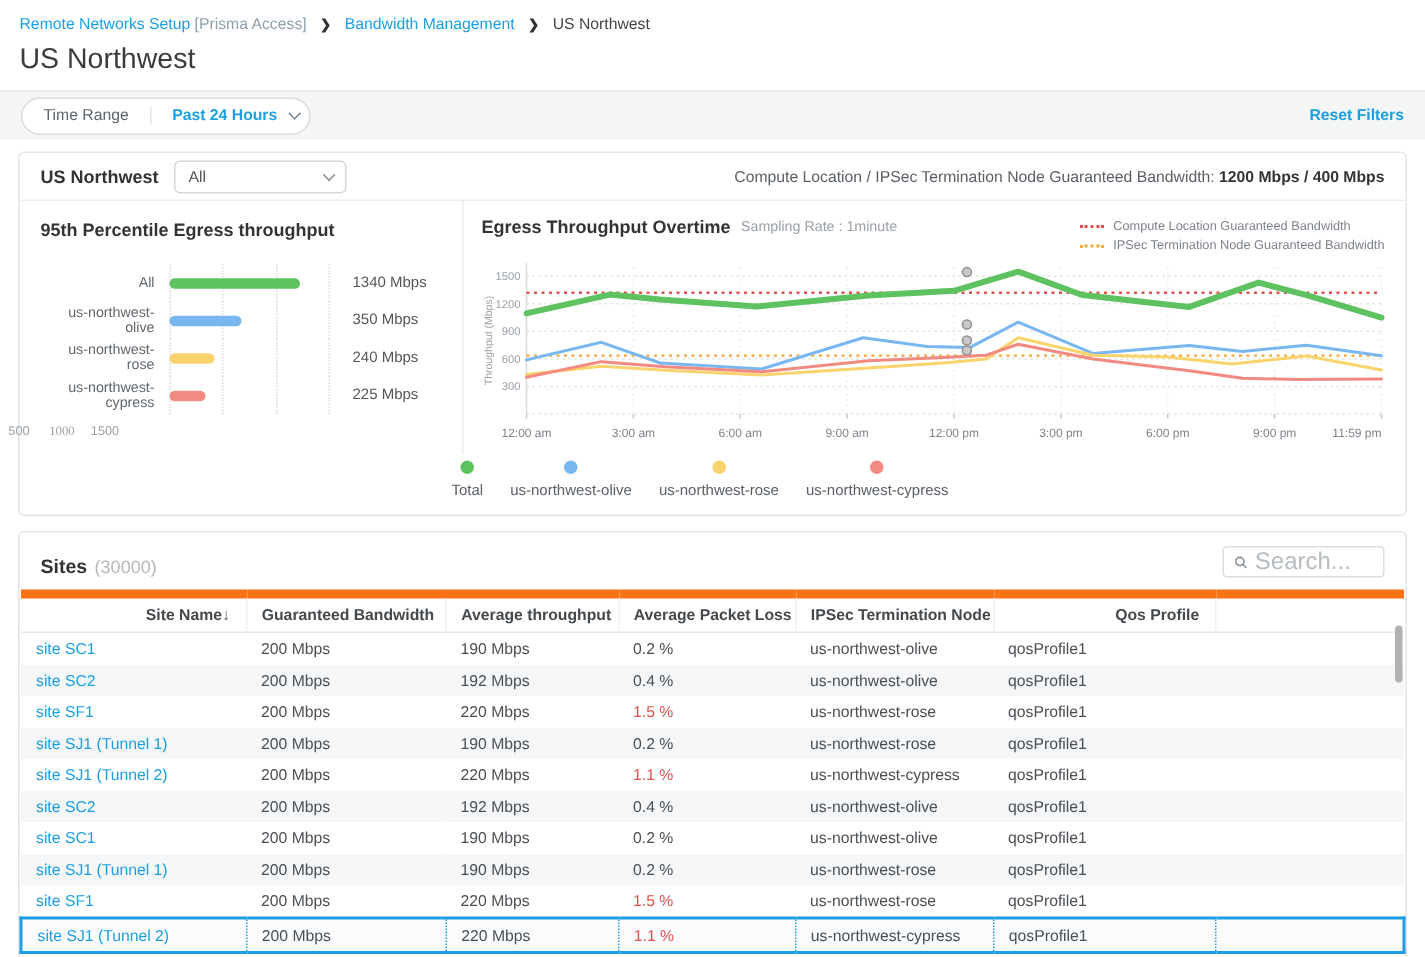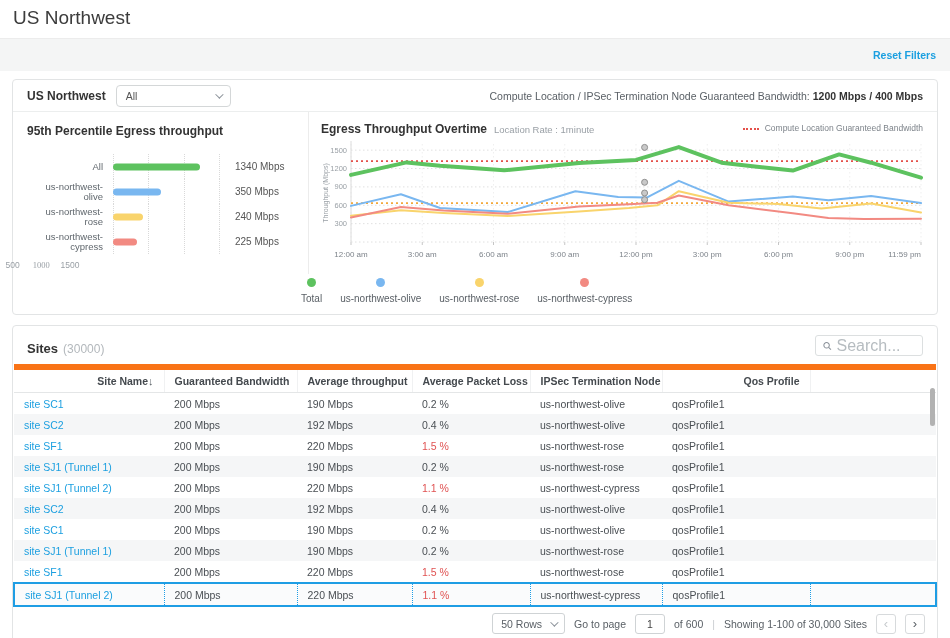--- a/index.html
+++ b/index.html
@@ -112,24 +112,39 @@
   .pg-btn { width:20px; height:20px; border:1px solid #d7dadc; border-radius:3px; background:#fff;
     display:flex; align-items:center; justify-content:center; font-size:13px; cursor:pointer; }
   .pg-prev { color:#c6cacd; }
   .pg-next { color:#5a6066; }
 </style>
 </head>
 <body>
 
 <div>
 
+  <div class="breadcrumb">
+    <a class="bc-link">Remote Networks Setup</a>
+    <span class="bc-suffix">[Prisma Access]</span>
+    <span class="bc-sep">❯</span>
+    <a class="bc-link">Bandwidth Management</a>
+    <span class="bc-sep">❯</span>
+    <span class="bc-current">US Northwest</span>
+  </div>
 
   <div class="page-title">US Northwest</div>
 
   <div class="filter-band">
+    <div class="tr-pill">
+      <span class="tr-label">Time Range</span>
+      <span class="tr-value">
+        <span>Past 24 Hours</span>
+        <i class="chev"></i>
+      </span>
+    </div>
     <a class="reset-filters">Reset Filters</a>
   </div>
 
   <div class="panel">
     <div class="p1-head">
       <span class="p1-region">US Northwest</span>
       <span class="scope-select">
         <span>All</span>
         <i class="chev"></i>
       </span>
@@ -196,25 +211,29 @@
               <span style="left: 66.66%; font-family: Liberation Serif, serif;">1000</span>
               <span style="left: 99.99%;">1500</span>
             </span>
           <span></span>
         </div>
       </div>
 
       <div class="line-block">
         <div class="lb-head">
           <span class="lb-title">Egress Throughput Overtime</span>
-          <span class="lb-sub">Location Rate : 1minute</span>
+          <span class="lb-sub">Sampling Rate : 1minute</span>
           <span class="ref-legend" id="ref-legend">
               <span class="ref-item">
                 <span class="ref-swatch" style="border-top-color: rgb(228, 80, 74);"></span>
                 <span>Compute Location Guaranteed Bandwidth</span>
+              </span>
+              <span class="ref-item">
+                <span class="ref-swatch" style="border-top-color: rgb(243, 168, 58);"></span>
+                <span>IPSec Termination Node Guaranteed Bandwidth</span>
               </span>
             </span>
         </div>
         <svg id="line-chart-svg" width="608" height="128" viewBox="0 0 608 128">
             <line x1="30" y1="8" x2="30" y2="106" class="grid-v"></line>
             <line x1="30" y1="106" x2="30" y2="109" class="tick"></line>
             <text x="30" y="121" class="xlab" text-anchor="middle">12:00 am</text>
             <line x1="101.25" y1="8" x2="101.25" y2="106" class="grid-v"></line>
             <line x1="101.25" y1="106" x2="101.25" y2="109" class="tick"></line>
             <text x="101.25" y="121" class="xlab" text-anchor="middle">3:00 am</text>

